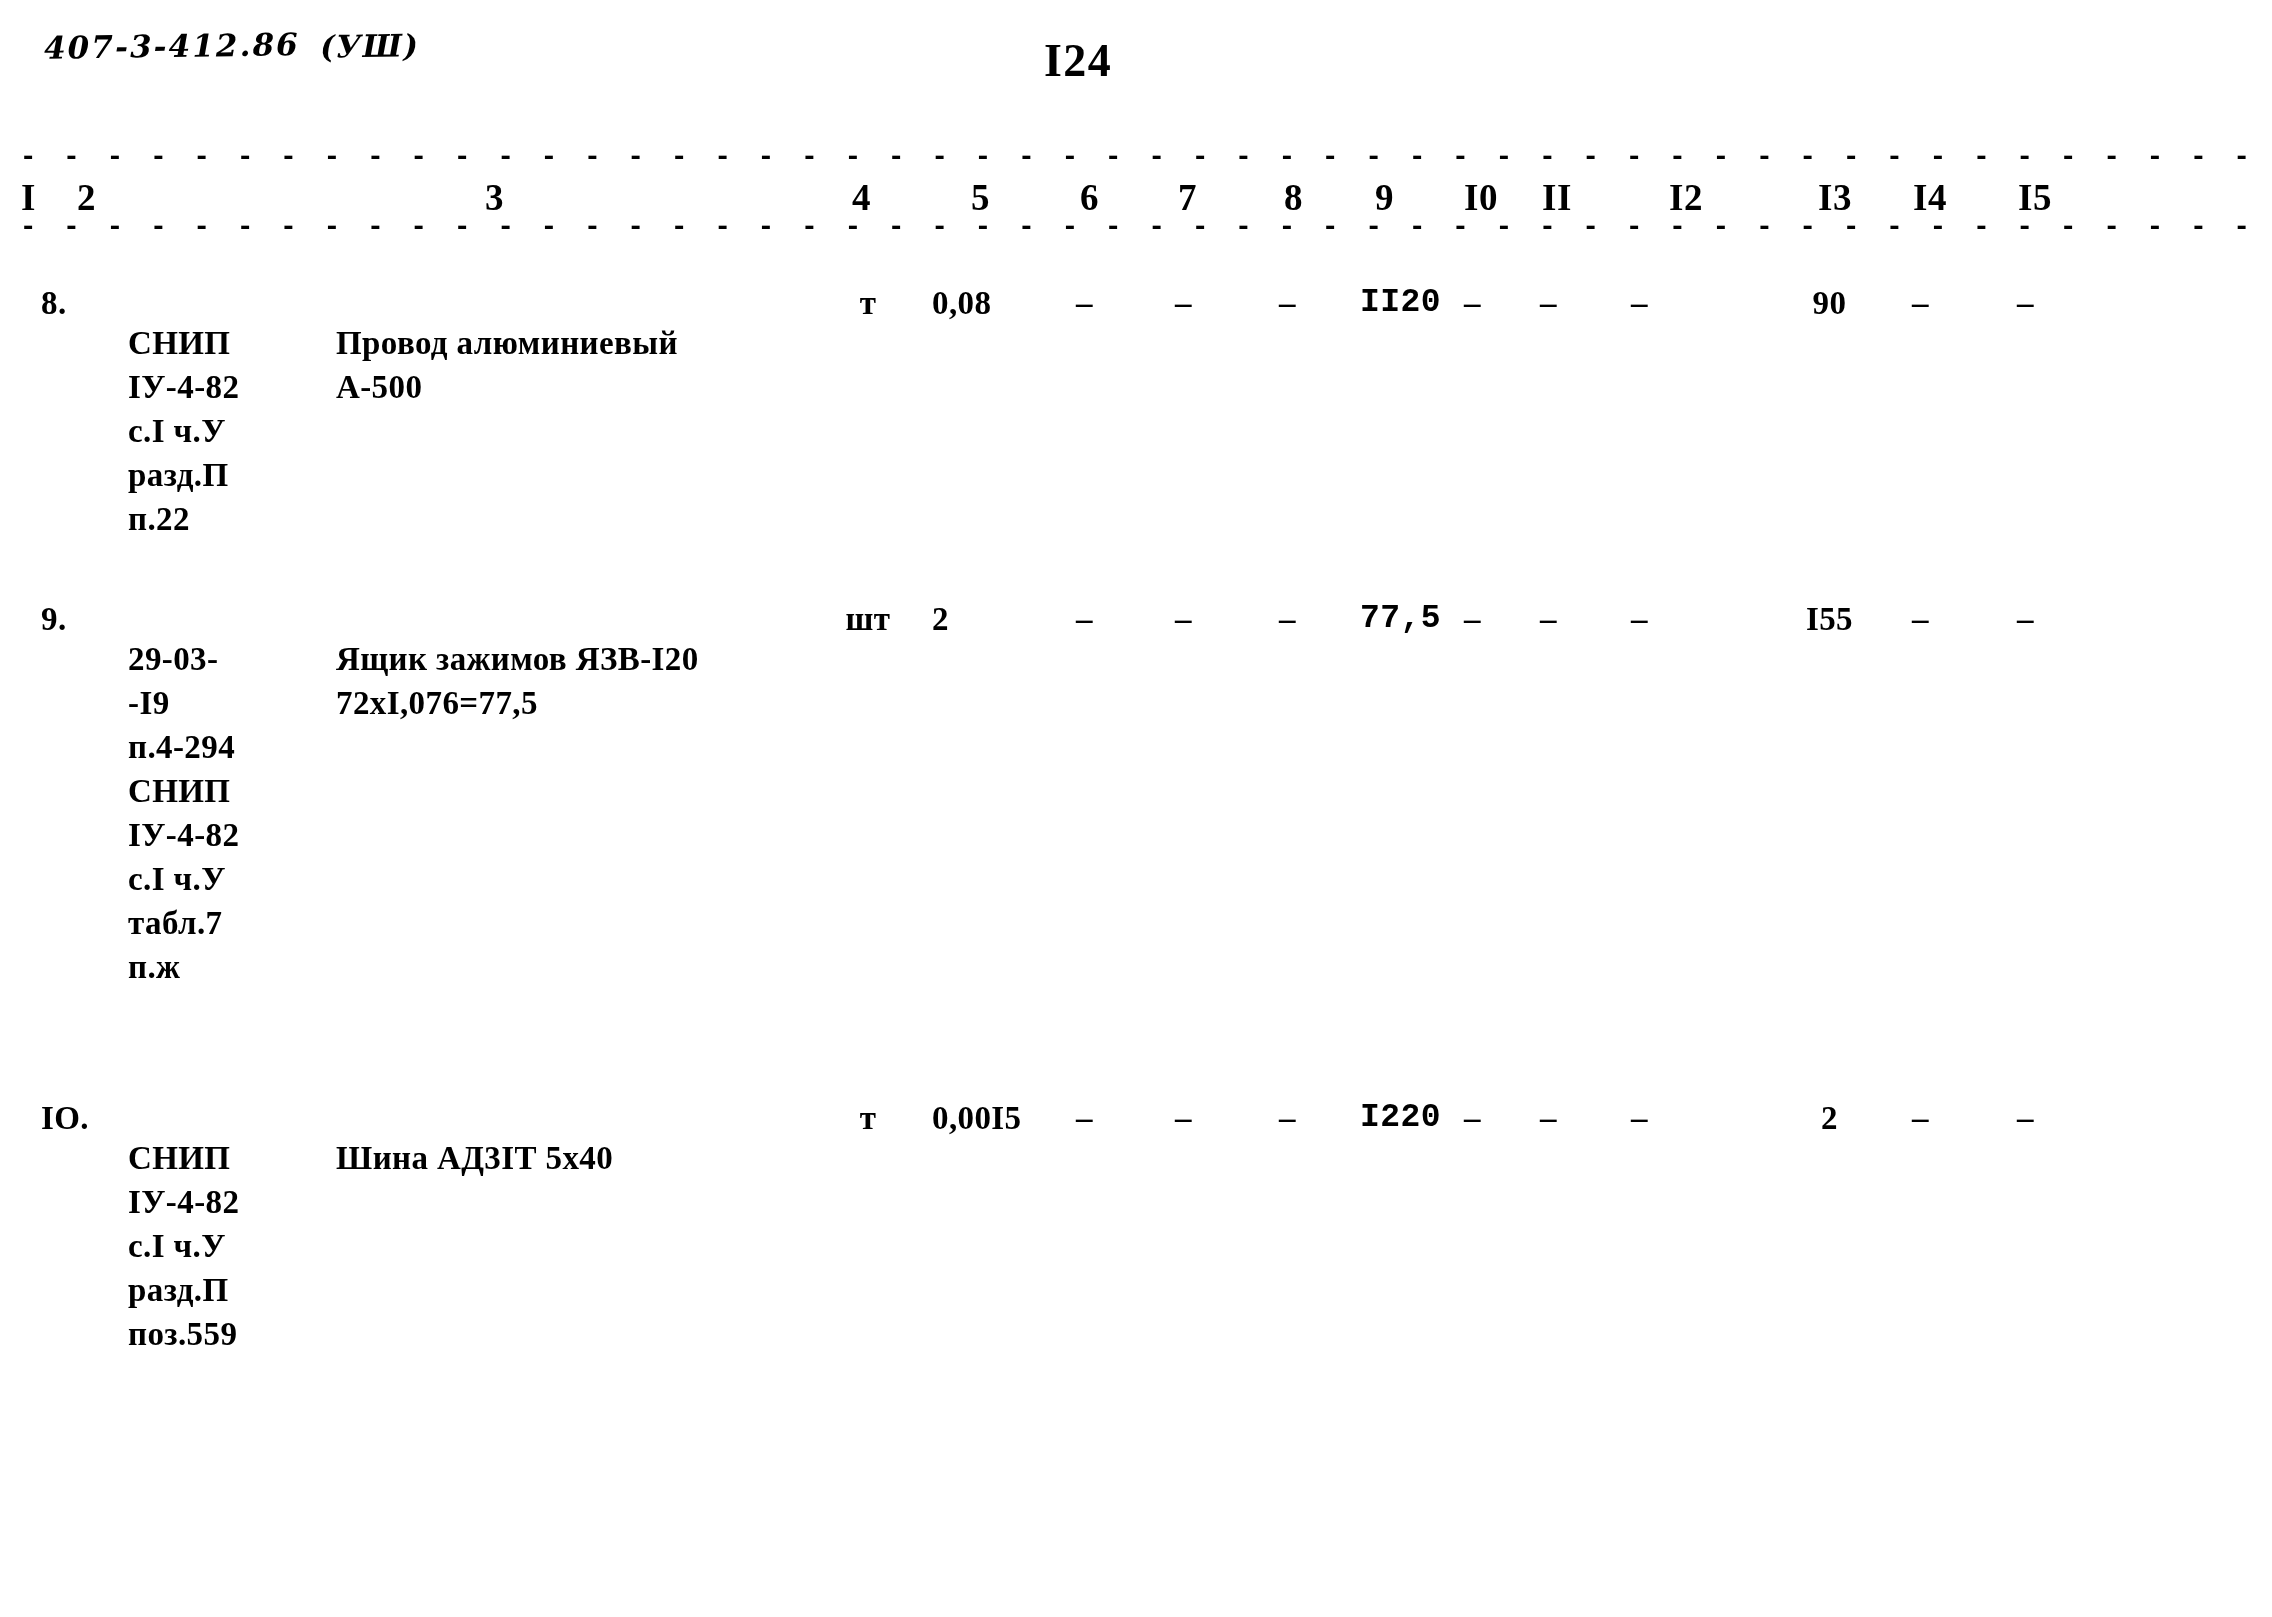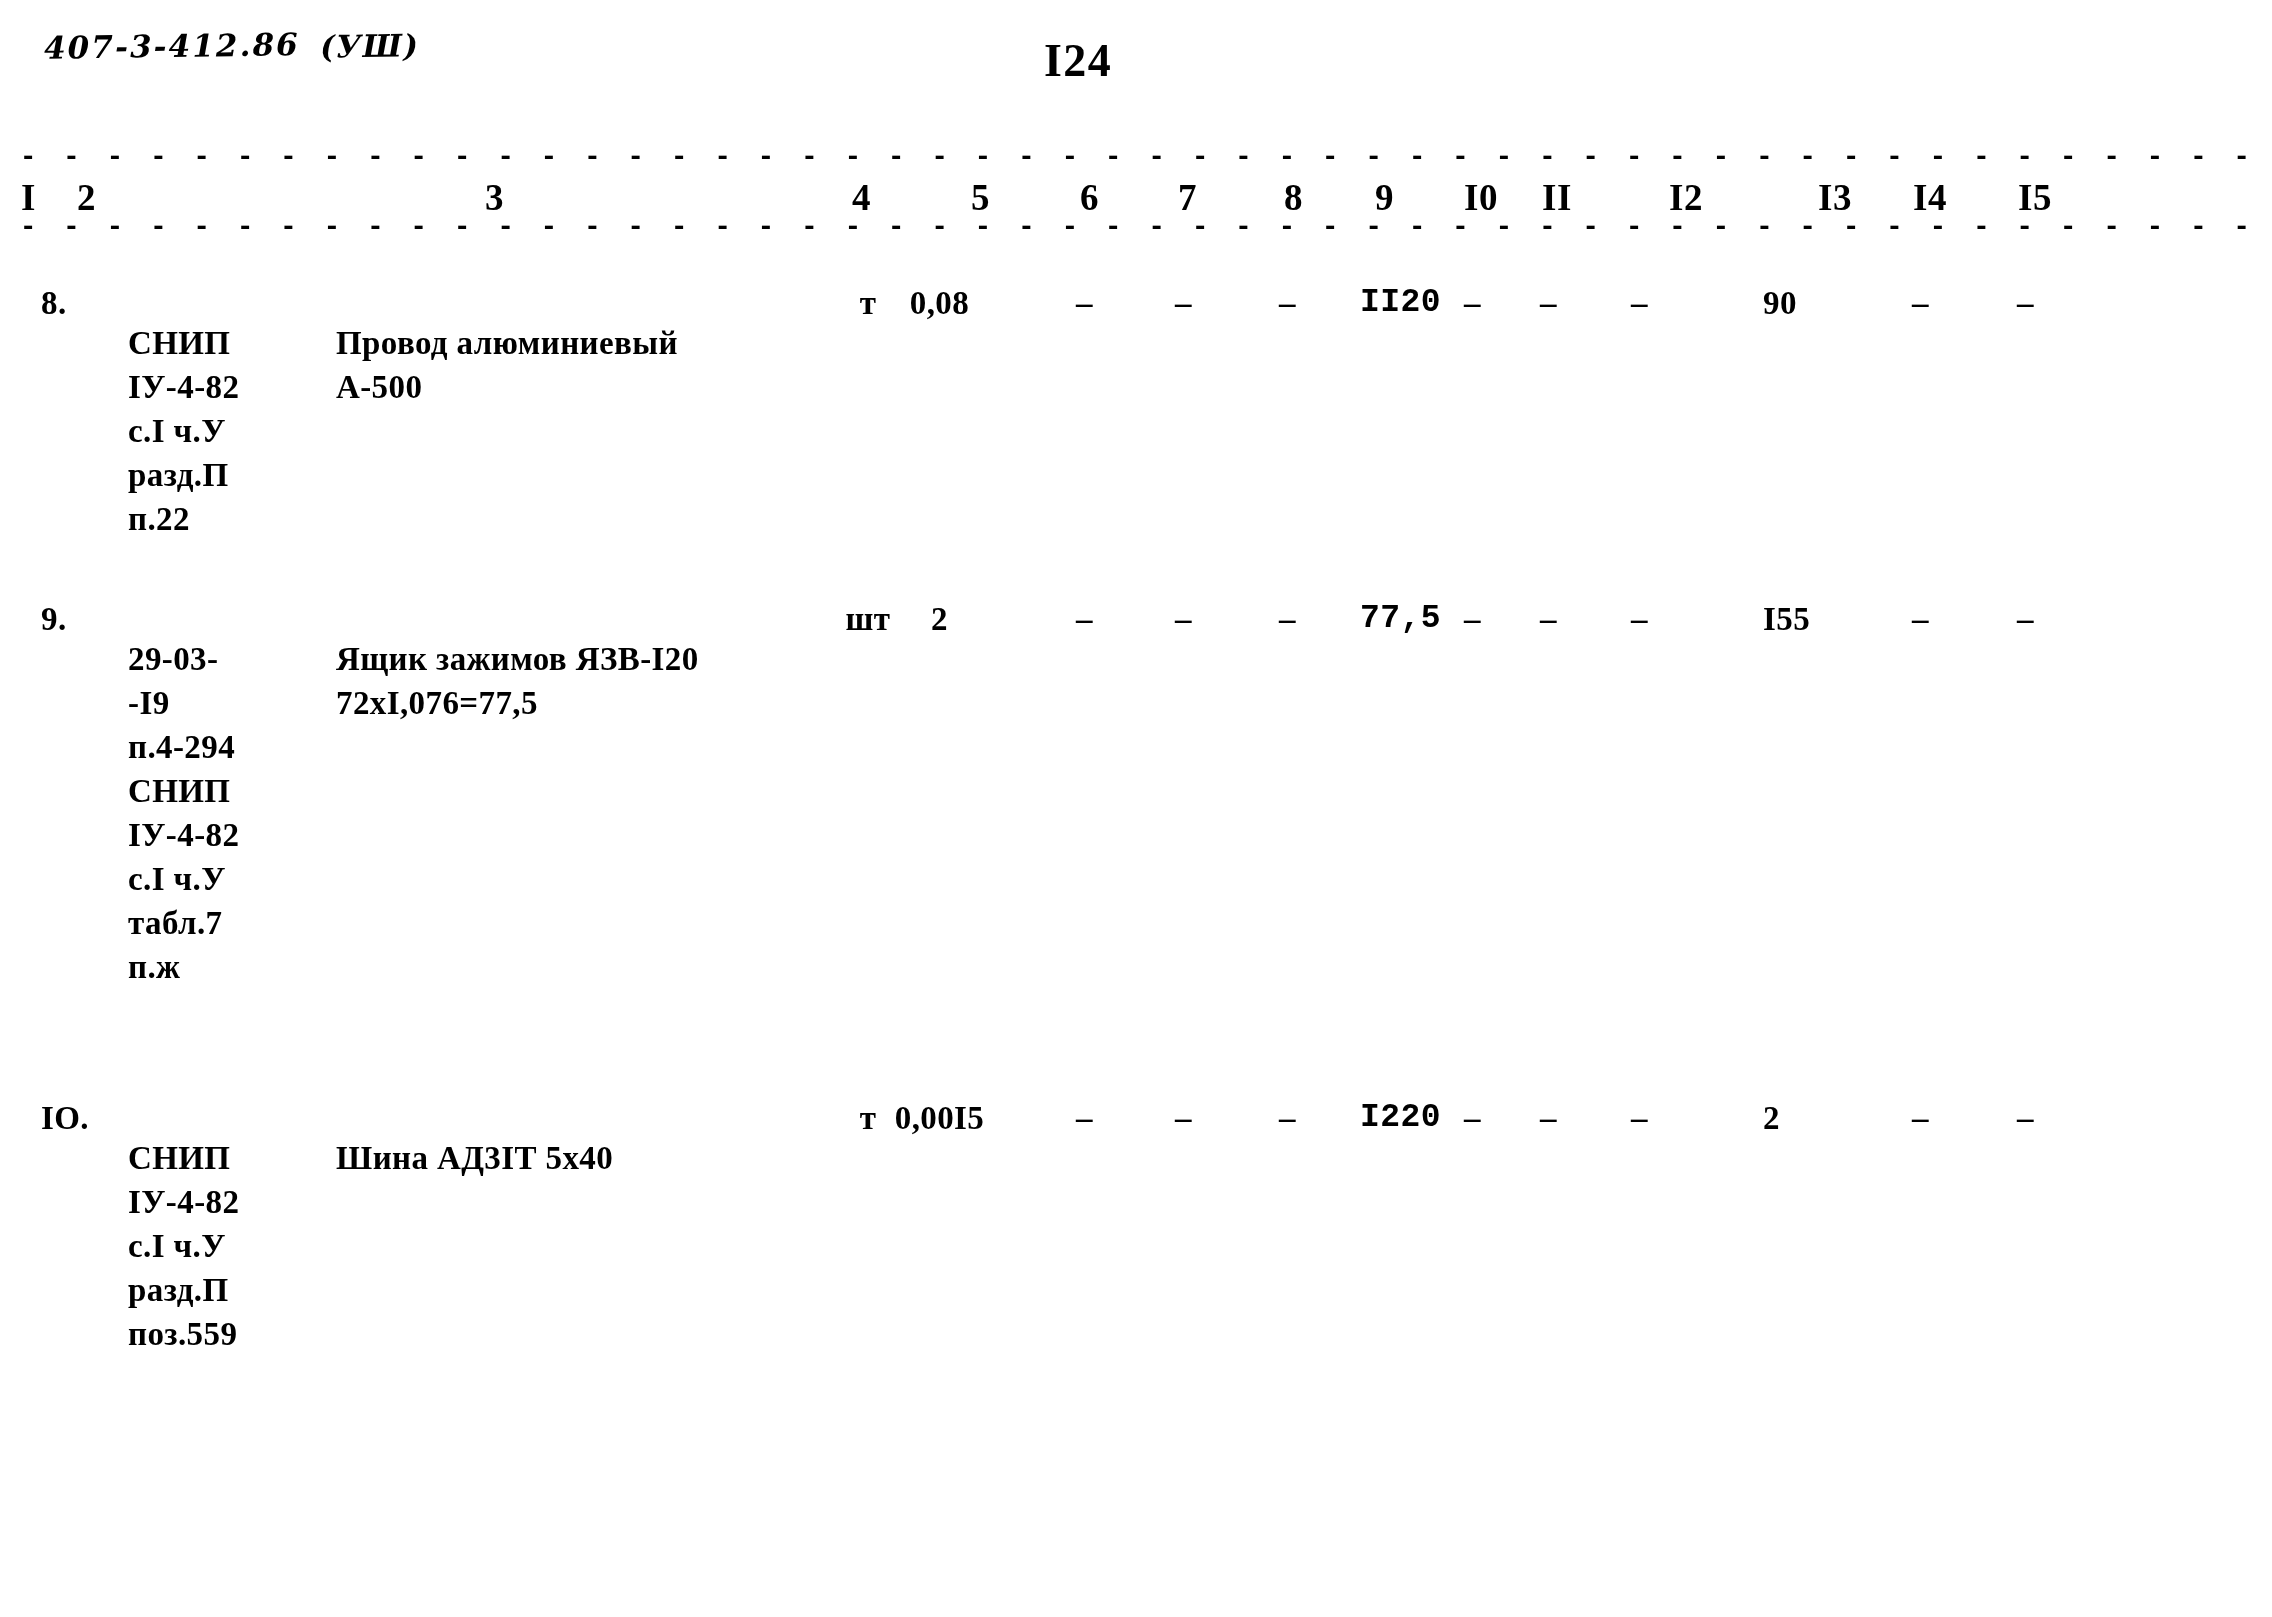--- a/index.html
+++ b/index.html
@@ -100,29 +100,29 @@
     white-space: pre;
     letter-spacing: 0.4px;
   }
   .cell.num { font-weight: 700; }
   .cell.stack { line-height: 44px; margin-top: 40px; }
 
   .c1  { left: 41px;   width: 77px; }
   .c2  { left: 128px;  width: 183px; }
   .c3  { left: 336px;  width: 492px; }
   .c4  { left: 840px; width: 56px;  text-align: center; }
-  .c5  { left: 880px; width: 119px; text-align: center; }
+  .c5  { left: 932px; width: 119px; text-align: left; }
   .c6  { left: 1053px; width: 63px;  text-align: center; }
   .c7  { left: 1152px; width: 63px;  text-align: center; }
   .c8  { left: 1256px; width: 63px;  text-align: center; }
   .c9  { left: 1334px; width: 133px; text-align: center; font-family: Liberation Mono, monospace; }
   .c10 { left: 1441px; width: 63px;  text-align: center; }
   .c11 { left: 1517px; width: 63px;  text-align: center; }
   .c12 { left: 1608px; width: 63px;  text-align: center; }
-  .c13 { left: 1763px; width: 133px; text-align: left; }
+  .c13 { left: 1763px; width: 133px; text-align: center; }
   .c14 { left: 1889px; width: 63px;  text-align: center; }
   .c15 { left: 1994px; width: 63px;  text-align: center; }
 
   .smudge { filter: blur(0.2px); }
 </style>
 </head>
 <body>
 
 <div class="page">
 

